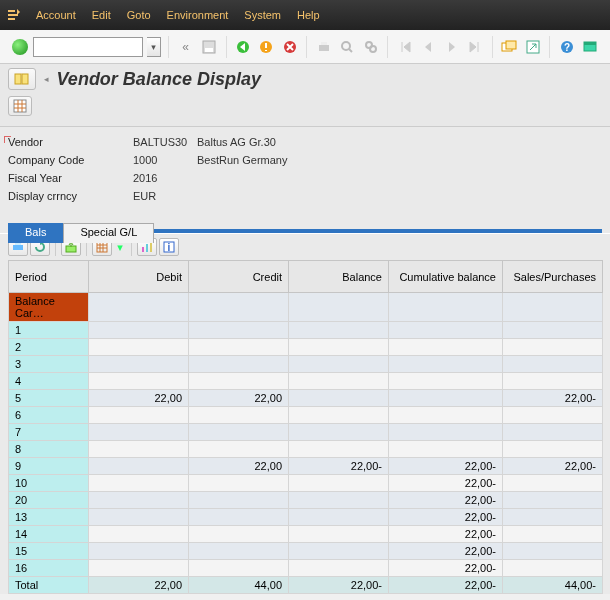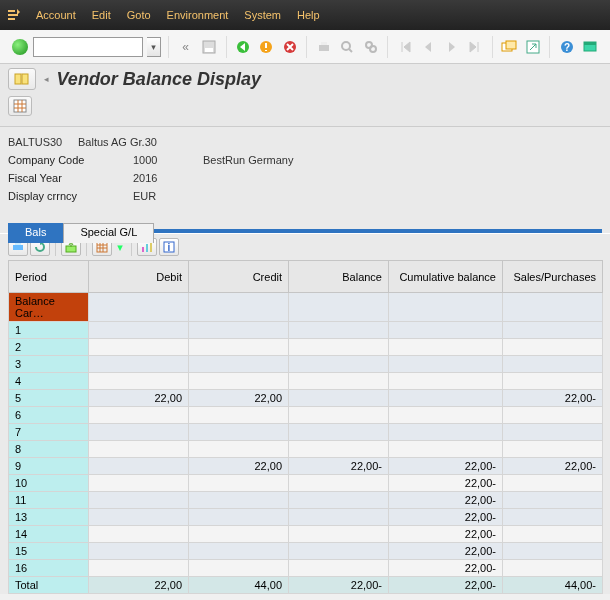--- a/index.html
+++ b/index.html
@@ -24,21 +24,21 @@
   .titleline { display:flex; align-items:center; gap:8px; }
   .title-tool { width:28px; height:22px; border:1px solid #bbb; background:linear-gradient(#fafafa,#e9e9e9); border-radius:3px; display:flex; align-items:center; justify-content:center;}
   .page-title { font-size:18px; font-style:italic; font-weight:bold; color:#333; }
   .second-tool { margin-top:6px; }
 
   
   .info { background:#eaeaea; padding: 6px 8px 0 8px; }
   .info-row { display:flex; height:18px; align-items:center; }
   .info-label { width:125px; color:#222; }
   .info-val { width:60px; color:#333; }
-  .info-desc { margin-left:10px; color:#333;}
+  .info-desc { margin-left:4px; color:#333;}
   .corner { position:relative; }
   .corner::before, .corner::after { content:""; position:absolute; width:6px; height:6px; border:1.5px solid #d66; }
   .corner::before { top:0; left:-4px; border-right:none; border-bottom:none; }
   .corner::after  { top:0; left:118px; border-left:none; border-bottom:none; display:none;}
 
   
   .tabs { display:flex; height:20px; margin-top:4px; }
   .tab { padding:2px 16px; border:1px solid #aaa; border-bottom:none; background:#f2f2f2; font-size:11px; position:relative; top:14px;}
   .tab.active { background:#2f74c1; color:#fff; border-color:#2f74c1; }
   .tabline { height:4px; background:#2f74c1; }
@@ -196,20 +196,21 @@
       <svg width="14" height="14">
           <rect x="1" y="1" width="12" height="12" fill="#fff" stroke="#888"></rect>
           <path d="M1 5h12M1 9h12M5 1v12M9 1v12" stroke="#c73"></path>
         </svg>
     </div>
   </div>
 </div>
 
 <div class="info">
   <div class="info-row">
+    <span class="info-label corner">Vendor</span>
     <span class="info-val">BALTUS30</span>
     <span class="info-desc">Baltus AG Gr.30</span>
   </div>
   <div class="info-row">
     <span class="info-label">Company Code</span>
     <span class="info-val">1000</span>
     <span class="info-desc">BestRun Germany</span>
   </div>
   <div class="info-row">
     <span class="info-label">Fiscal Year</span>
@@ -373,21 +374,21 @@
         </tr>
         <tr class="alt">
           <td class="per">10</td>
           <td class="data"></td>
           <td class="data"></td>
           <td class="data"></td>
           <td class="data">22,00-</td>
           <td class="data"></td>
         </tr>
         <tr class="norm">
-          <td class="per">11</td>
+          <td class="per">20</td>
           <td class="data"></td>
           <td class="data"></td>
           <td class="data"></td>
           <td class="data">22,00-</td>
           <td class="data"></td>
         </tr>
         <tr class="norm">
           <td class="per">13</td>
           <td class="data"></td>
           <td class="data"></td>

